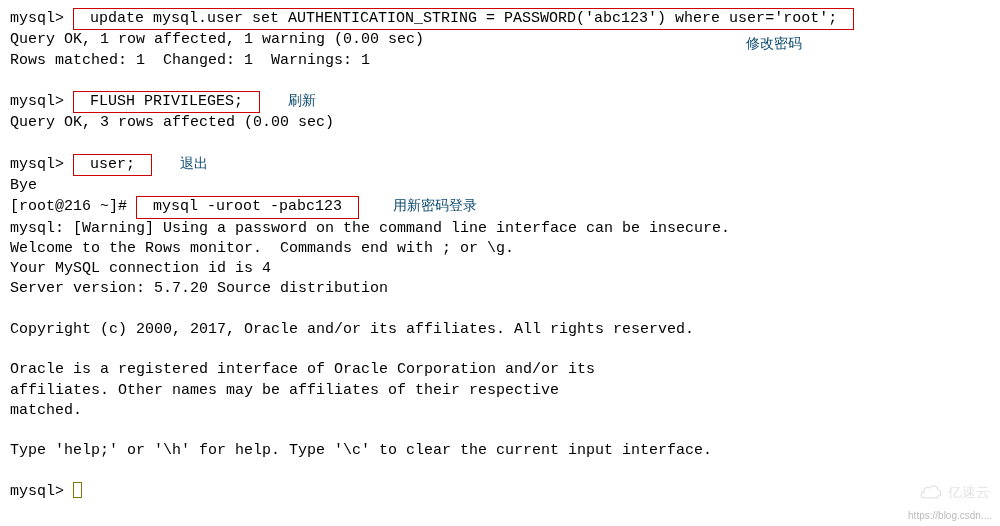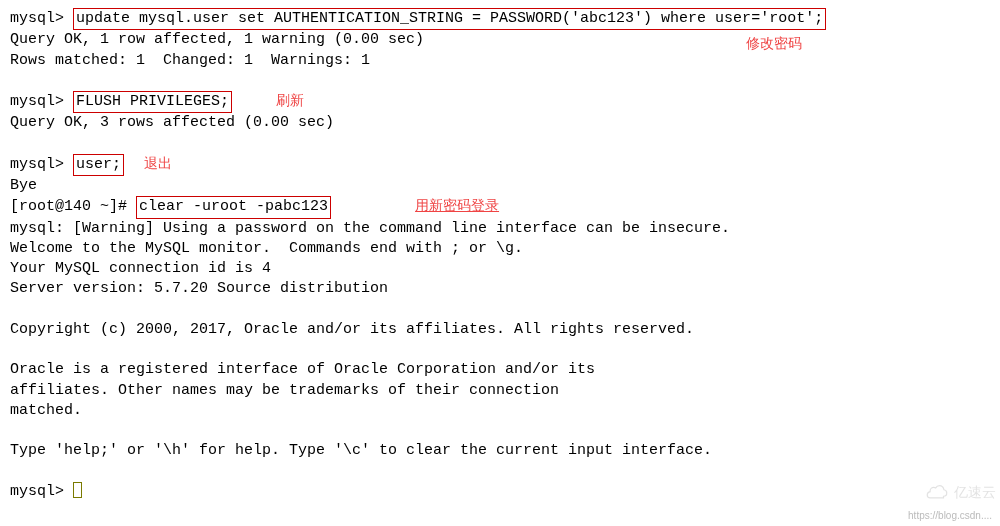--- a/index.html
+++ b/index.html
@@ -18,24 +18,24 @@
       line-height: 1.35;
       padding: 8px 10px;
     }
     .line {
       white-space: pre;
       position: relative;
     }
     .box {
       border: 1.5px solid #cc0000;
       display: inline-block;
-      padding: 0 2px;
+      padding: 0 16px;
     }
     .anno {
-      color: #ef4444;
+      color: #0c4a6e;
       position: absolute;
       font-family: "SimSun", "Microsoft YaHei", sans-serif;
       font-size: 14px;
     }
     .cursor {
       display: inline-block;
       width: 9px;
       height: 16px;
       border: 1px solid #7a7a00;
       vertical-align: text-bottom;
@@ -44,21 +44,21 @@
     .watermark {
       position: absolute;
       right: 8px;
       bottom: 4px;
       color: #bbb;
       font-size: 10px;
       font-family: sans-serif;
     }
     .watermark2 {
       position: absolute;
-      right: 4px;
+      right: 10px;
       bottom: 24px;
       color: #ccc;
       font-family: sans-serif;
       font-size: 14px;
       display: flex;
       align-items: center;
       gap: 4px;
       opacity: 0.55;
     }
     .cloud-icon {
@@ -67,35 +67,35 @@
     }
   </style>
 </head>
 <body>
 
 <div class="line"><span>mysql&gt; </span><span class="box"><span>update mysql.user set AUTHENTICATION_STRING = PASSWORD('abc123') where user='root';</span></span></div>
 <div class="line">Query OK, 1 row affected, 1 warning (0.00 sec)</div>
 <div class="line">Rows matched: 1  Changed: 1  Warnings: 1</div>
 <span class="anno" style="top:34px; left:746px;">修改密码</span>
 <div class="line">&nbsp;</div>
-<div class="line"><span>mysql&gt; </span><span class="box"><span>FLUSH PRIVILEGES;</span></span><span class="anno" style="position:static; margin-left:44px;font-family:Liberation Mono, monospace;">刷新</span></div>
+<div class="line"><span>mysql&gt; </span><span class="box"><span>FLUSH PRIVILEGES;</span></span><span class="anno" style="position:static; margin-left:28px;font-family:Liberation Mono, monospace;">刷新</span></div>
 <div class="line">Query OK, 3 rows affected (0.00 sec)</div>
 <div class="line">&nbsp;</div>
-<div class="line"><span>mysql&gt; </span><span class="box"><span>user;</span></span><span class="anno" style="position:static; margin-left:20px;">退出</span></div>
+<div class="line"><span>mysql&gt; </span><span class="box"><span>user;</span></span><span class="anno" style="position:static; margin-left:28px;">退出</span></div>
 <div class="line">Bye</div>
-<div class="line"><span>[root@140 ~]# </span><span class="box"><span>clear -uroot -pabc123</span></span><span class="anno" style="position:static; margin-left:84px;text-decoration:underline;">用新密码登录</span></div>
+<div class="line"><span>[root@216 ~]# </span><span class="box"><span>mysql -uroot -pabc123</span></span><span class="anno" style="position:static; margin-left:34px;">用新密码登录</span></div>
 <div class="line">mysql: [Warning] Using a password on the command line interface can be insecure.</div>
-<div class="line">Welcome to the MySQL monitor.  Commands end with ; or \g.</div>
+<div class="line">Welcome to the Rows monitor.  Commands end with ; or \g.</div>
 <div class="line">Your MySQL connection id is 4</div>
 <div class="line">Server version: 5.7.20 Source distribution</div>
 <div class="line">&nbsp;</div>
 <div class="line">Copyright (c) 2000, 2017, Oracle and/or its affiliates. All rights reserved.</div>
 <div class="line">&nbsp;</div>
 <div class="line">Oracle is a registered interface of Oracle Corporation and/or its</div>
-<div class="line">affiliates. Other names may be trademarks of their connection</div>
+<div class="line">affiliates. Other names may be affiliates of their respective</div>
 <div class="line">matched.</div>
 <div class="line">&nbsp;</div>
 <div class="line">Type 'help;' or '\h' for help. Type '\c' to clear the current input interface.</div>
 <div class="line">&nbsp;</div>
 <div class="line"><span>mysql&gt; </span><span class="cursor"></span></div>
 
 <div class="watermark2">
   <svg class="cloud-icon" viewBox="0 0 32 20">
     <path d="M24 14c2.2 0 4-1.8 4-4 0-2-1.5-3.7-3.5-4C24 3.3 21.8 1 19 1c-2 0-3.7 1.1-4.6 2.7C13.7 3.3 12.9 3 12 3c-2.5 0-4.5 2-4.5 4.5 0 .3 0 .6.1.9C5.6 8.8 4 10.5 4 12.5 4 14.4 5.6 16 7.5 16H24z" fill="none" stroke="#ccc" stroke-width="1.5"></path>
   </svg>

